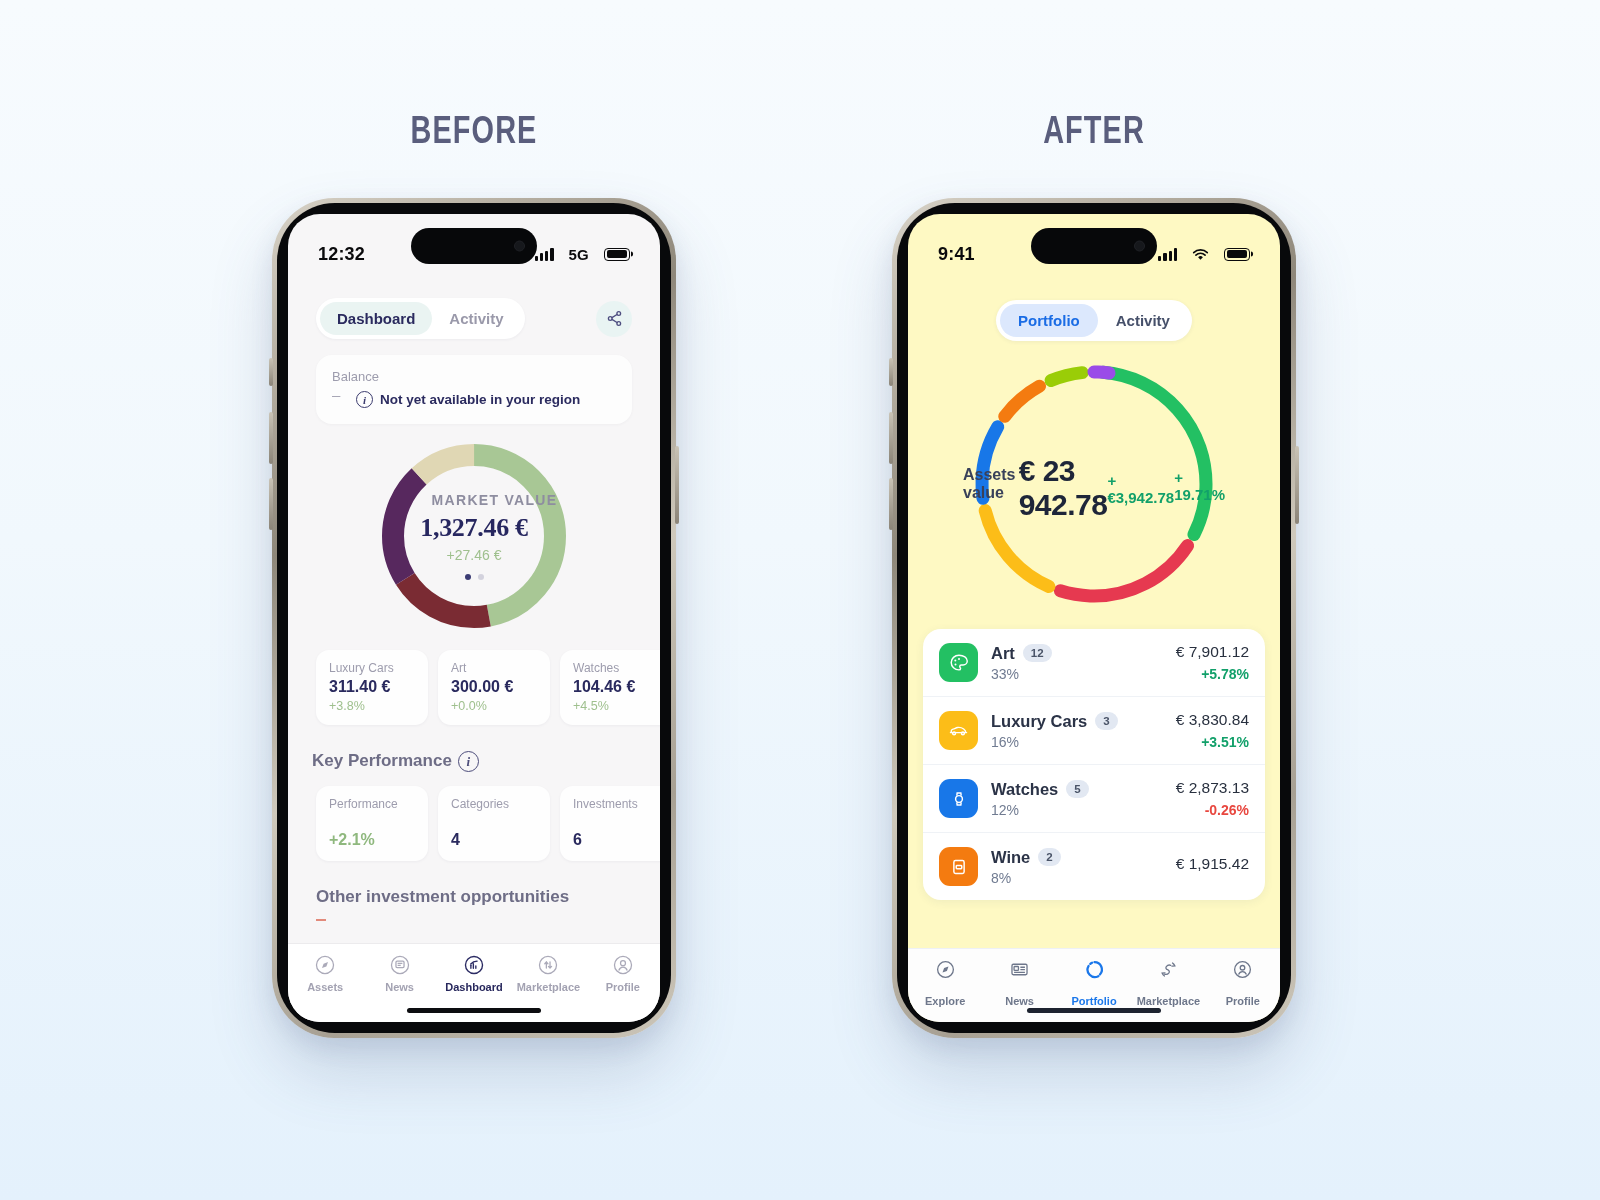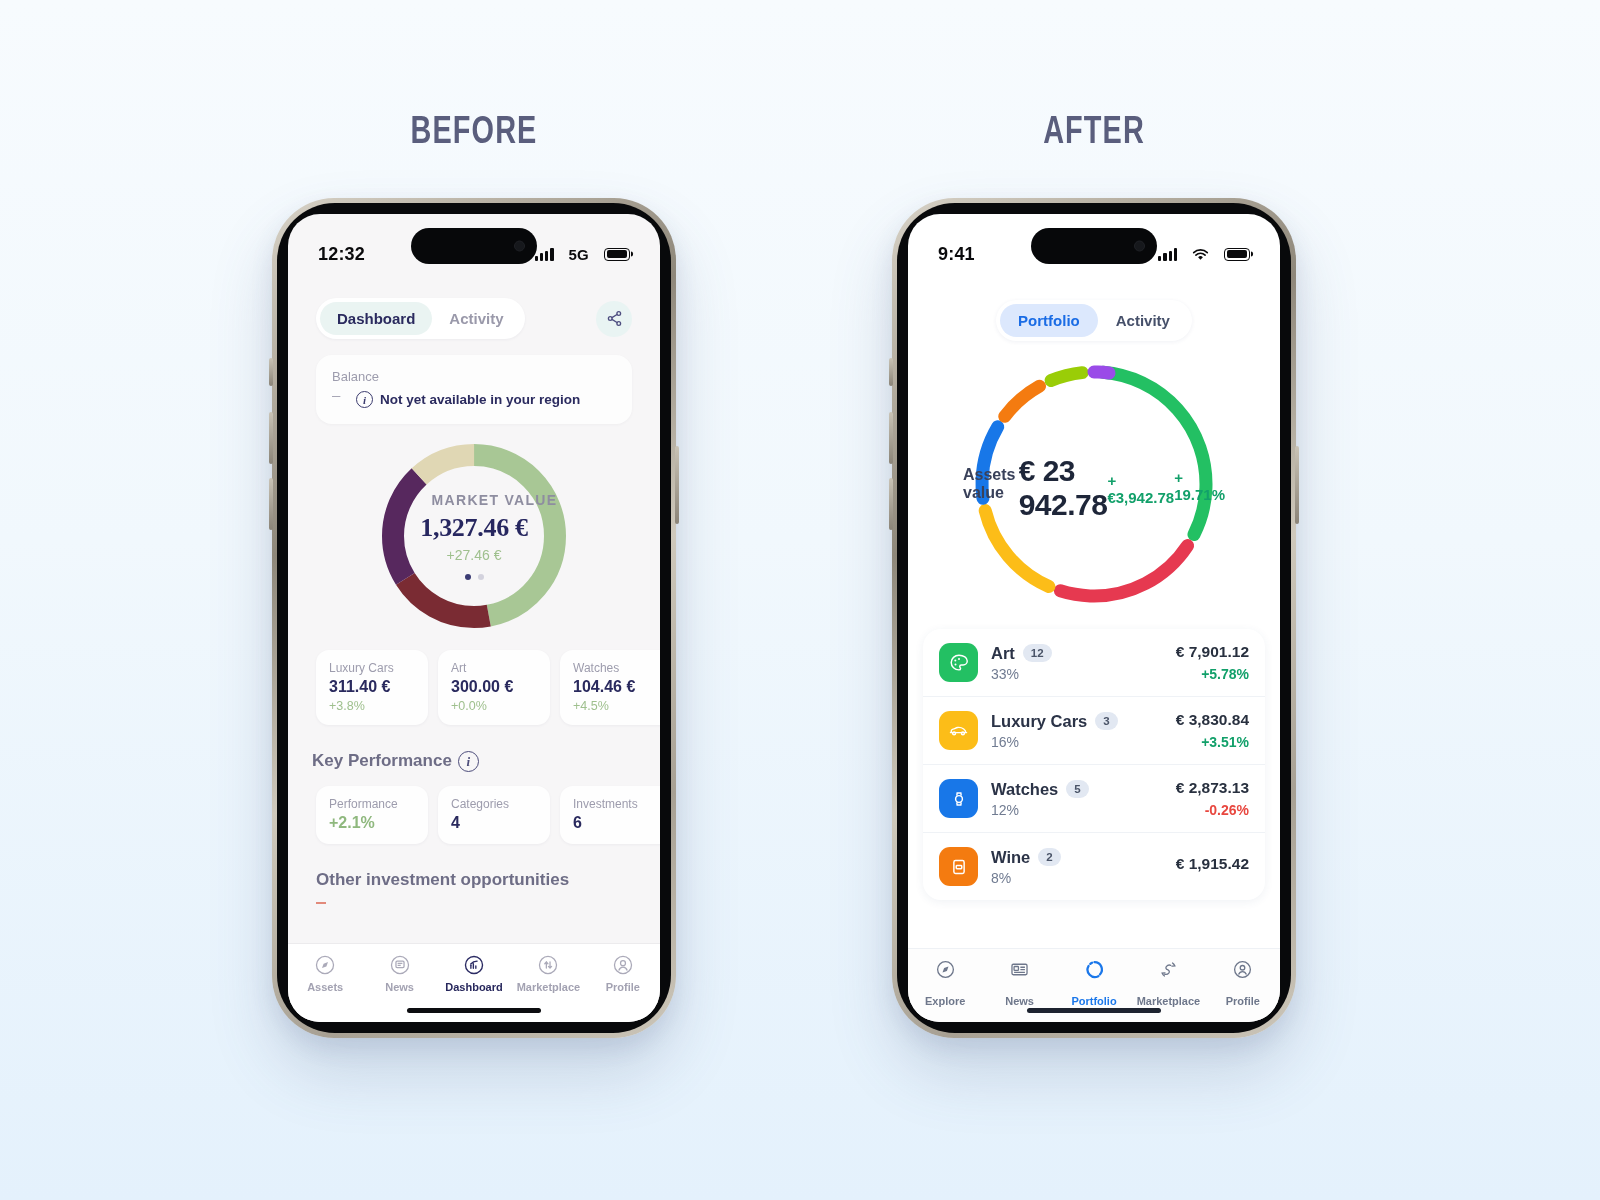--- a/index.html
+++ b/index.html
@@ -48,21 +48,21 @@
     background: #08090b;
     padding: 11px;
   }
   .screen {
     position: relative;
     width: 100%; height: 100%;
     border-radius: 32px;
     overflow: hidden;
     background: #F7F6F7;
   }
-  .screen.s2 { background: #ffffff; }
+  .screen.s2 { background: #fef9c3; }
 
   
   .btn-side {
     position: absolute;
     background: linear-gradient(180deg,#c9c3b6,#8b8478);
     border-radius: 2px;
   }
   .btn-left  { left: -3px; width: 4px; }
   .btn-right { right: -3px; width: 4px; }
 
@@ -194,21 +194,21 @@
   .b-sechead {
     display:flex; align-items:flex-start; gap:6px;
     padding: 26px 28px 0 24px;
     font-size:17px; font-weight:700; color:#6E6D86;
   }
   .info-circ.lg {
     width:21px;height:21px;font-size:13px;border-color:#4C4C7A;color:#4C4C7A;
   }
   .b-kpi { display:flex; gap:10px; padding: 14px 28px 0 28px; }
   .b-kpi .b-card { flex: 0 0 112px; }
-  .b-kval { font-size:16px; font-weight:700; color:#2A2A5E; margin-top:3px; }
+  .b-kval { font-size:16px; font-weight:700; color:#2A2A5E; margin-top:20px; }
   .b-kval.green { color:#8FB87E; }
 
   .b-other {
     padding: 26px 28px 0 28px;
     font-size:17px; font-weight:700; color:#6E6D86;
   }
   .b-peek { margin: 12px 28px 0 28px; height: 30px; }
   .b-peek i { display:block; width:10px; height:2px; background:#E28A7B; }
 
   
@@ -266,21 +266,21 @@
   }
   .a-mid { margin-left: 13px; flex:1; min-width:0; }
   .a-nameline { display:flex; align-items:center; gap:8px; }
   .a-name { font-size:16.5px; font-weight:600; color:#2B3347; }
   .a-badge {
     background:#E2E8F2; color:#4A5468; font-size:11.5px; font-weight:600;
     border-radius:9px; padding: 2px 8px; line-height:1.3;
   }
   .a-pct { font-size:14px; color:#707B91; margin-top:3px; }
   .a-right { text-align:right; }
-  .a-amt { font-size:15.5px; color:#28303F; font-weight:700; }
+  .a-amt { font-size:15.5px; color:#28303F; font-weight:400; }
   .a-chg { font-size:14px; font-weight:600; margin-top:5px; }
   .a-chg.up { color:#12A06A; }
   .a-chg.down { color:#E8473F; }
 
   .a-nav {
     position:absolute; left:0; right:0; bottom:0; height:74px;
     background:#FDFDFD; display:flex; align-items:flex-start; padding-top:10px;
     border-top: 1px solid #EEF1F5;
     z-index: 6;
   }

